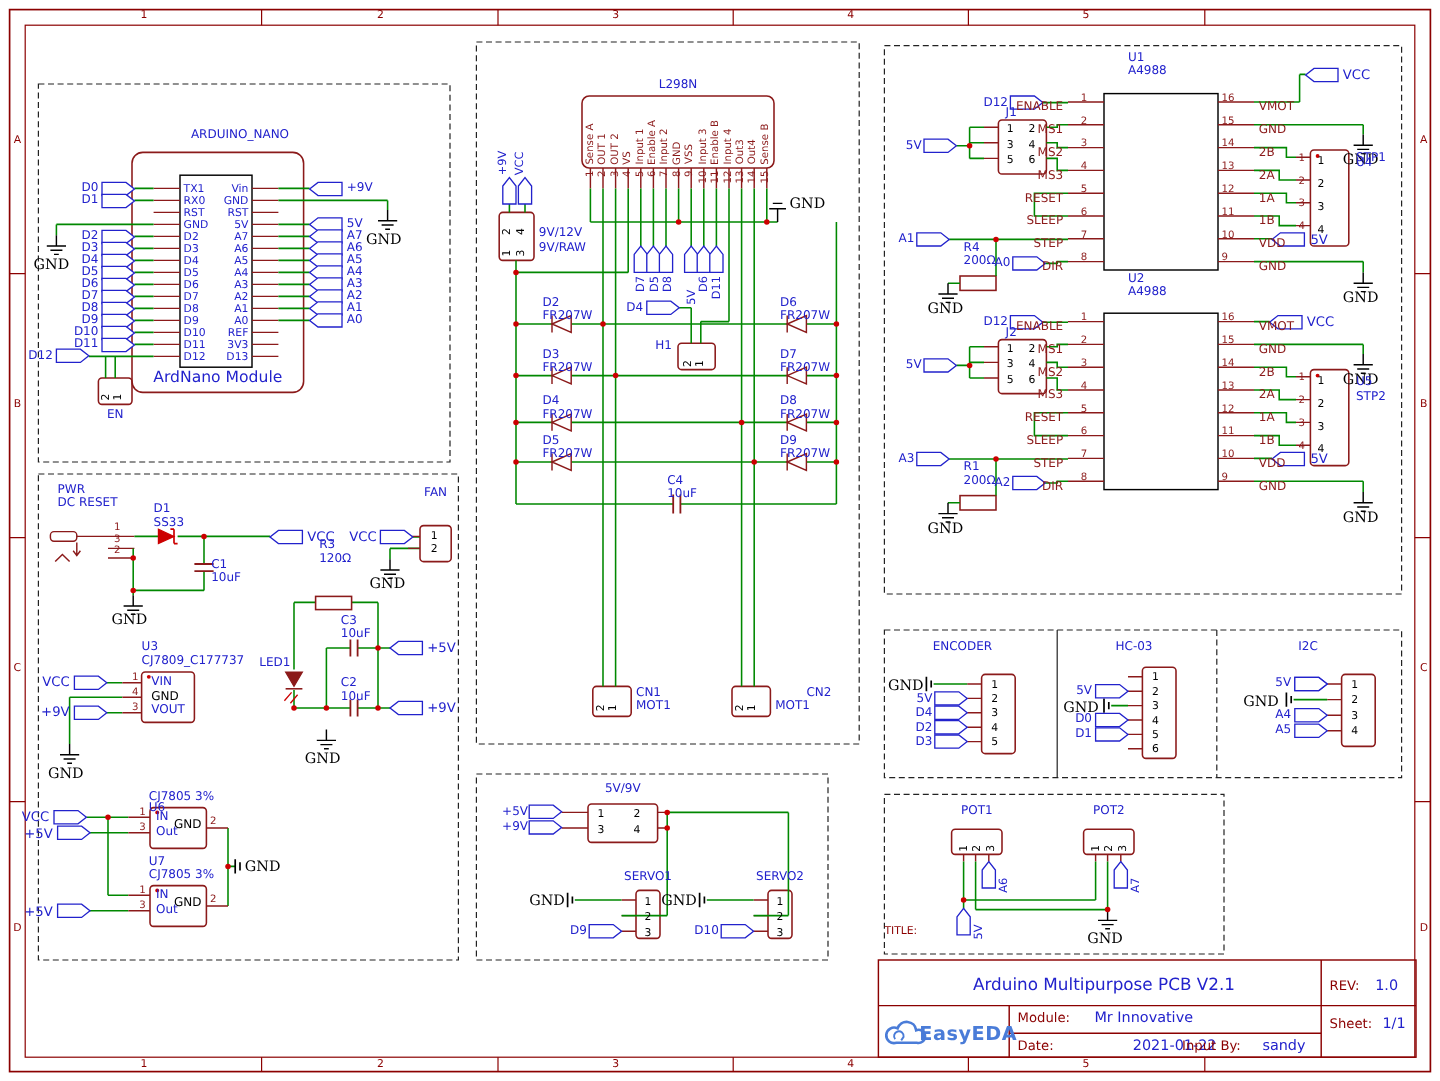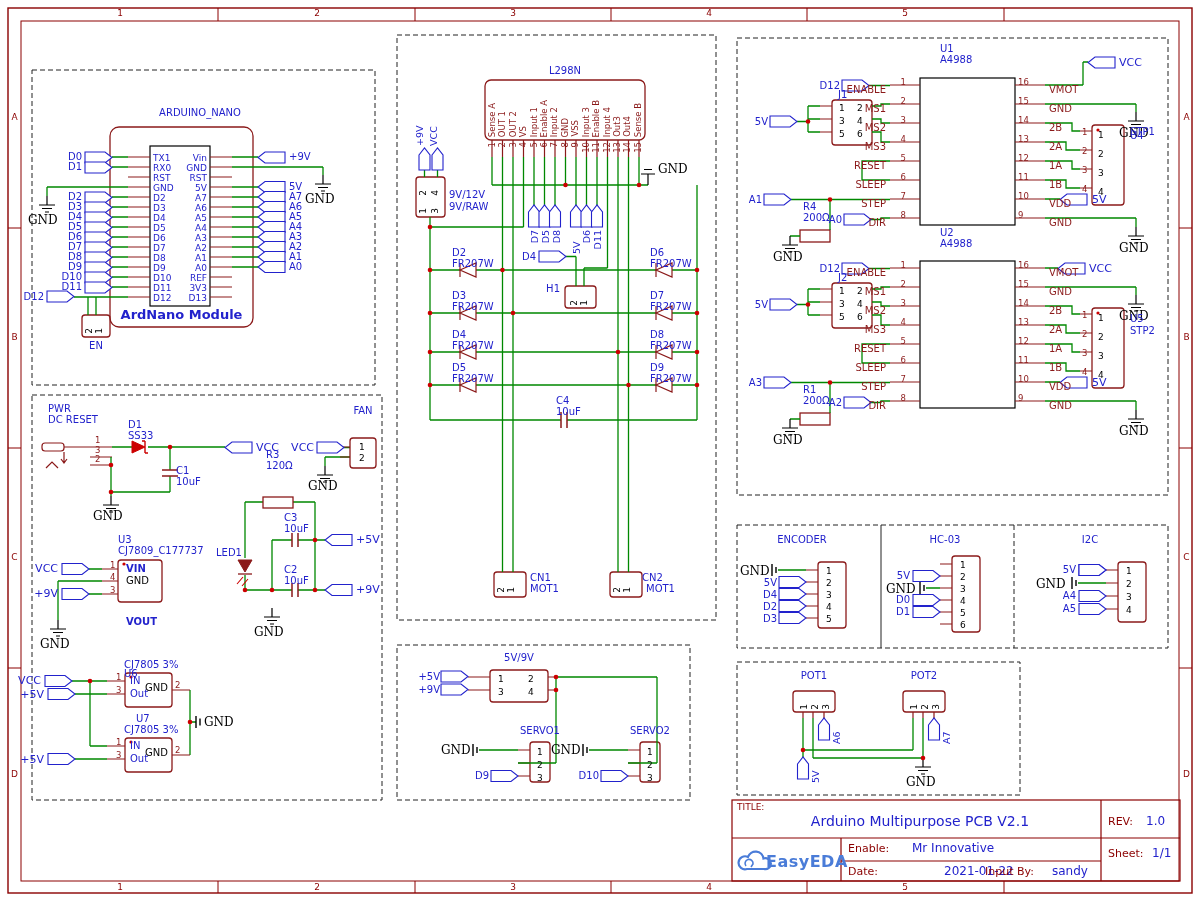--- a/index.html
+++ b/index.html
@@ -3,21 +3,21 @@
 <meta charset="utf-8">
 <style>
   html,body{margin:0;padding:0;background:#fff;}
   #sheet{position:relative;width:1200px;height:901px;background:#fff;overflow:hidden;
          font-family:"DejaVu Sans",sans-serif;}
   svg{position:absolute;left:0;top:0;}
   .t{position:absolute;font-family:"DejaVu Sans",sans-serif;font-size:10px;color:#2222cc;
      white-space:pre;line-height:1;}
   .m{color:#8b1a1a;} .k{color:#000;} .fr{color:#8b0000;}
   .s8{font-size:8.5px;} .s9{font-size:9px;} .s11{font-size:11px;} .s12{font-size:12px;}
-  .s14{font-size:14px;} .bold{font-weight:bold;}
+  .s14{font-size:14px;} .bold{font-weight:normal;}
   .r{text-align:right;} .c{text-align:center;}
   .col{line-height:10px;} .lh11{line-height:11px;} .lh12{line-height:12px;}
   .lh13{line-height:13px;} .lh19{line-height:19px;}
   .gnd{position:absolute;font-family:"DejaVu Serif",serif;font-size:12px;color:#000;white-space:pre;}
   .vt{position:absolute;writing-mode:vertical-rl;transform:rotate(180deg);
       font-family:"DejaVu Sans",sans-serif;font-size:9.5px;color:#2222cc;}
   .vflex{position:absolute;display:flex;align-items:flex-end;}
   .vflex.vtop{align-items:flex-start;}
   .vflex span{writing-mode:vertical-rl;transform:rotate(180deg);flex:0 0 var(--cw,10.45px);
       font-size:8.5px;color:#8b1a1a;}
@@ -411,25 +411,25 @@
 <div class="t s9 fr c" style="left:880px;top:883px;width:50px">5</div>
 <div class="t s9 fr c" style="left:9px;top:113px;width:11px">A</div>
 <div class="t s9 fr c" style="left:9px;top:333px;width:11px">B</div>
 <div class="t s9 fr c" style="left:9px;top:553px;width:11px">C</div>
 <div class="t s9 fr c" style="left:9px;top:770px;width:11px">D</div>
 <div class="t s9 fr c" style="left:1181px;top:113px;width:11px">A</div>
 <div class="t s9 fr c" style="left:1181px;top:333px;width:11px">B</div>
 <div class="t s9 fr c" style="left:1181px;top:553px;width:11px">C</div>
 <div class="t s9 fr c" style="left:1181px;top:770px;width:11px">D</div>
 
-<div class="t s9 fr" style="left:737px;top:803px">TITLE:</div>
+<div class="t s9 fr" style="left:737px;top:772px">TITLE:</div>
 <div class="t s14 c" style="left:770px;top:814px;width:300px">Arduino Multipurpose PCB V2.1</div>
 <div class="t s11 fr" style="left:1108px;top:816px">REV:</div>
 <div class="t s12" style="left:1146px;top:815px">1.0</div>
-<div class="t s11 fr" style="left:848px;top:843px">Enable:</div>
+<div class="t s11 fr" style="left:848px;top:843px">Module:</div>
 <div class="t s12" style="left:912px;top:842px">Mr Innovative</div>
 <div class="t s11 fr" style="left:1108px;top:848px">Sheet:</div>
 <div class="t s12" style="left:1152px;top:847px">1/1</div>
 <div class="t s11 fr" style="left:848px;top:866px">Date:</div>
 <div class="t s12" style="left:944px;top:865px">2021-01-22</div>
 <div class="t s11 fr" style="left:985px;top:866px">Input By:</div>
 <div class="t s12" style="left:1052px;top:865px">sandy</div>
 <div class="logo-text" style="left:766px;top:852px">EasyEDA</div>
 
 <div class="t c" style="left:130px;top:108px;width:140px">ARDUINO_NANO</div>
@@ -580,21 +580,21 @@
 <div class="vflex black" style="left:496px;top:575px;width:20px;height:18px;--cw:9px">
       <span>2</span>
       <span>1</span>
     </div>
 <div class="t" style="left:530px;top:573px">CN1</div>
 <div class="t" style="left:530px;top:584px">MOT1</div>
 <div class="vflex black" style="left:612px;top:575px;width:20px;height:18px;--cw:9px">
       <span>2</span>
       <span>1</span>
     </div>
-<div class="t" style="left:642px;top:573px">CN2</div>
+<div class="t" style="left:672px;top:573px">CN2</div>
 <div class="t" style="left:646px;top:584px">MOT1</div>
 
 <div class="t" style="left:940px;top:44px">U1</div>
 <div class="t" style="left:940px;top:55px">A4988</div>
 <div class="t m col r lh19" style="left:800px;top:80px;width:86px">ENABLE
 MS1
 MS2
 MS3
 RESET
 SLEEP
@@ -752,39 +752,39 @@
 <div class="t s11" style="left:356px;top:534px">+5V</div>
 <div class="t" style="left:284px;top:565px">C2</div>
 <div class="t" style="left:284px;top:576px">10uF</div>
 <div class="t s11" style="left:356px;top:584px">+9V</div>
 <div class="t" style="left:216px;top:548px">LED1</div>
 <div class="gnd" style="left:254px;top:625px">GND</div>
 <div class="t" style="left:118px;top:535px">U3</div>
 <div class="t" style="left:118px;top:546px">CJ7809_C177737</div>
 <div class="t bold" style="left:126px;top:564px">VIN</div>
 <div class="t k" style="left:126px;top:576px">GND</div>
-<div class="t bold" style="left:126px;top:617px">VOUT</div>
+<div class="t bold" style="left:126px;top:587px">VOUT</div>
 <div class="t m s8" style="left:110px;top:561px">1</div>
 <div class="t m s8" style="left:110px;top:573px">4</div>
 <div class="t m s8" style="left:110px;top:586px">3</div>
 <div class="t s11 r" style="left:30px;top:563px;width:28px">VCC</div>
 <div class="t s11 r" style="left:30px;top:588px;width:28px">+9V</div>
 <div class="gnd" style="left:40px;top:637px">GND</div>
 <div class="t" style="left:124px;top:669px">U6</div>
 <div class="t" style="left:124px;top:660px">CJ7805 3%</div>
 <div class="t" style="left:130px;top:676px">IN</div>
 <div class="t" style="left:130px;top:689px">Out</div>
 <div class="t k" style="left:145px;top:683px">GND</div>
 <div class="t m s8" style="left:116px;top:673px">1</div>
 <div class="t m s8" style="left:116px;top:686px">3</div>
 <div class="t m s8" style="left:175px;top:681px">2</div>
 <div class="t s11 r" style="left:13px;top:675px;width:28px">VCC</div>
 <div class="t s11 r" style="left:16px;top:689px;width:28px">+5V</div>
 <div class="gnd" style="left:204px;top:715px">GND</div>
-<div class="t" style="left:136px;top:714px">U7</div>
+<div class="t" style="left:124px;top:714px">U7</div>
 <div class="t" style="left:124px;top:725px">CJ7805 3%</div>
 <div class="t" style="left:130px;top:741px">IN</div>
 <div class="t" style="left:130px;top:754px">Out</div>
 <div class="t k" style="left:145px;top:748px">GND</div>
 <div class="t m s8" style="left:116px;top:738px">1</div>
 <div class="t m s8" style="left:116px;top:751px">3</div>
 <div class="t m s8" style="left:175px;top:746px">2</div>
 <div class="t s11 r" style="left:16px;top:754px;width:28px">+5V</div>
 
 <div class="t c" style="left:489px;top:653px;width:60px">5V/9V</div>

